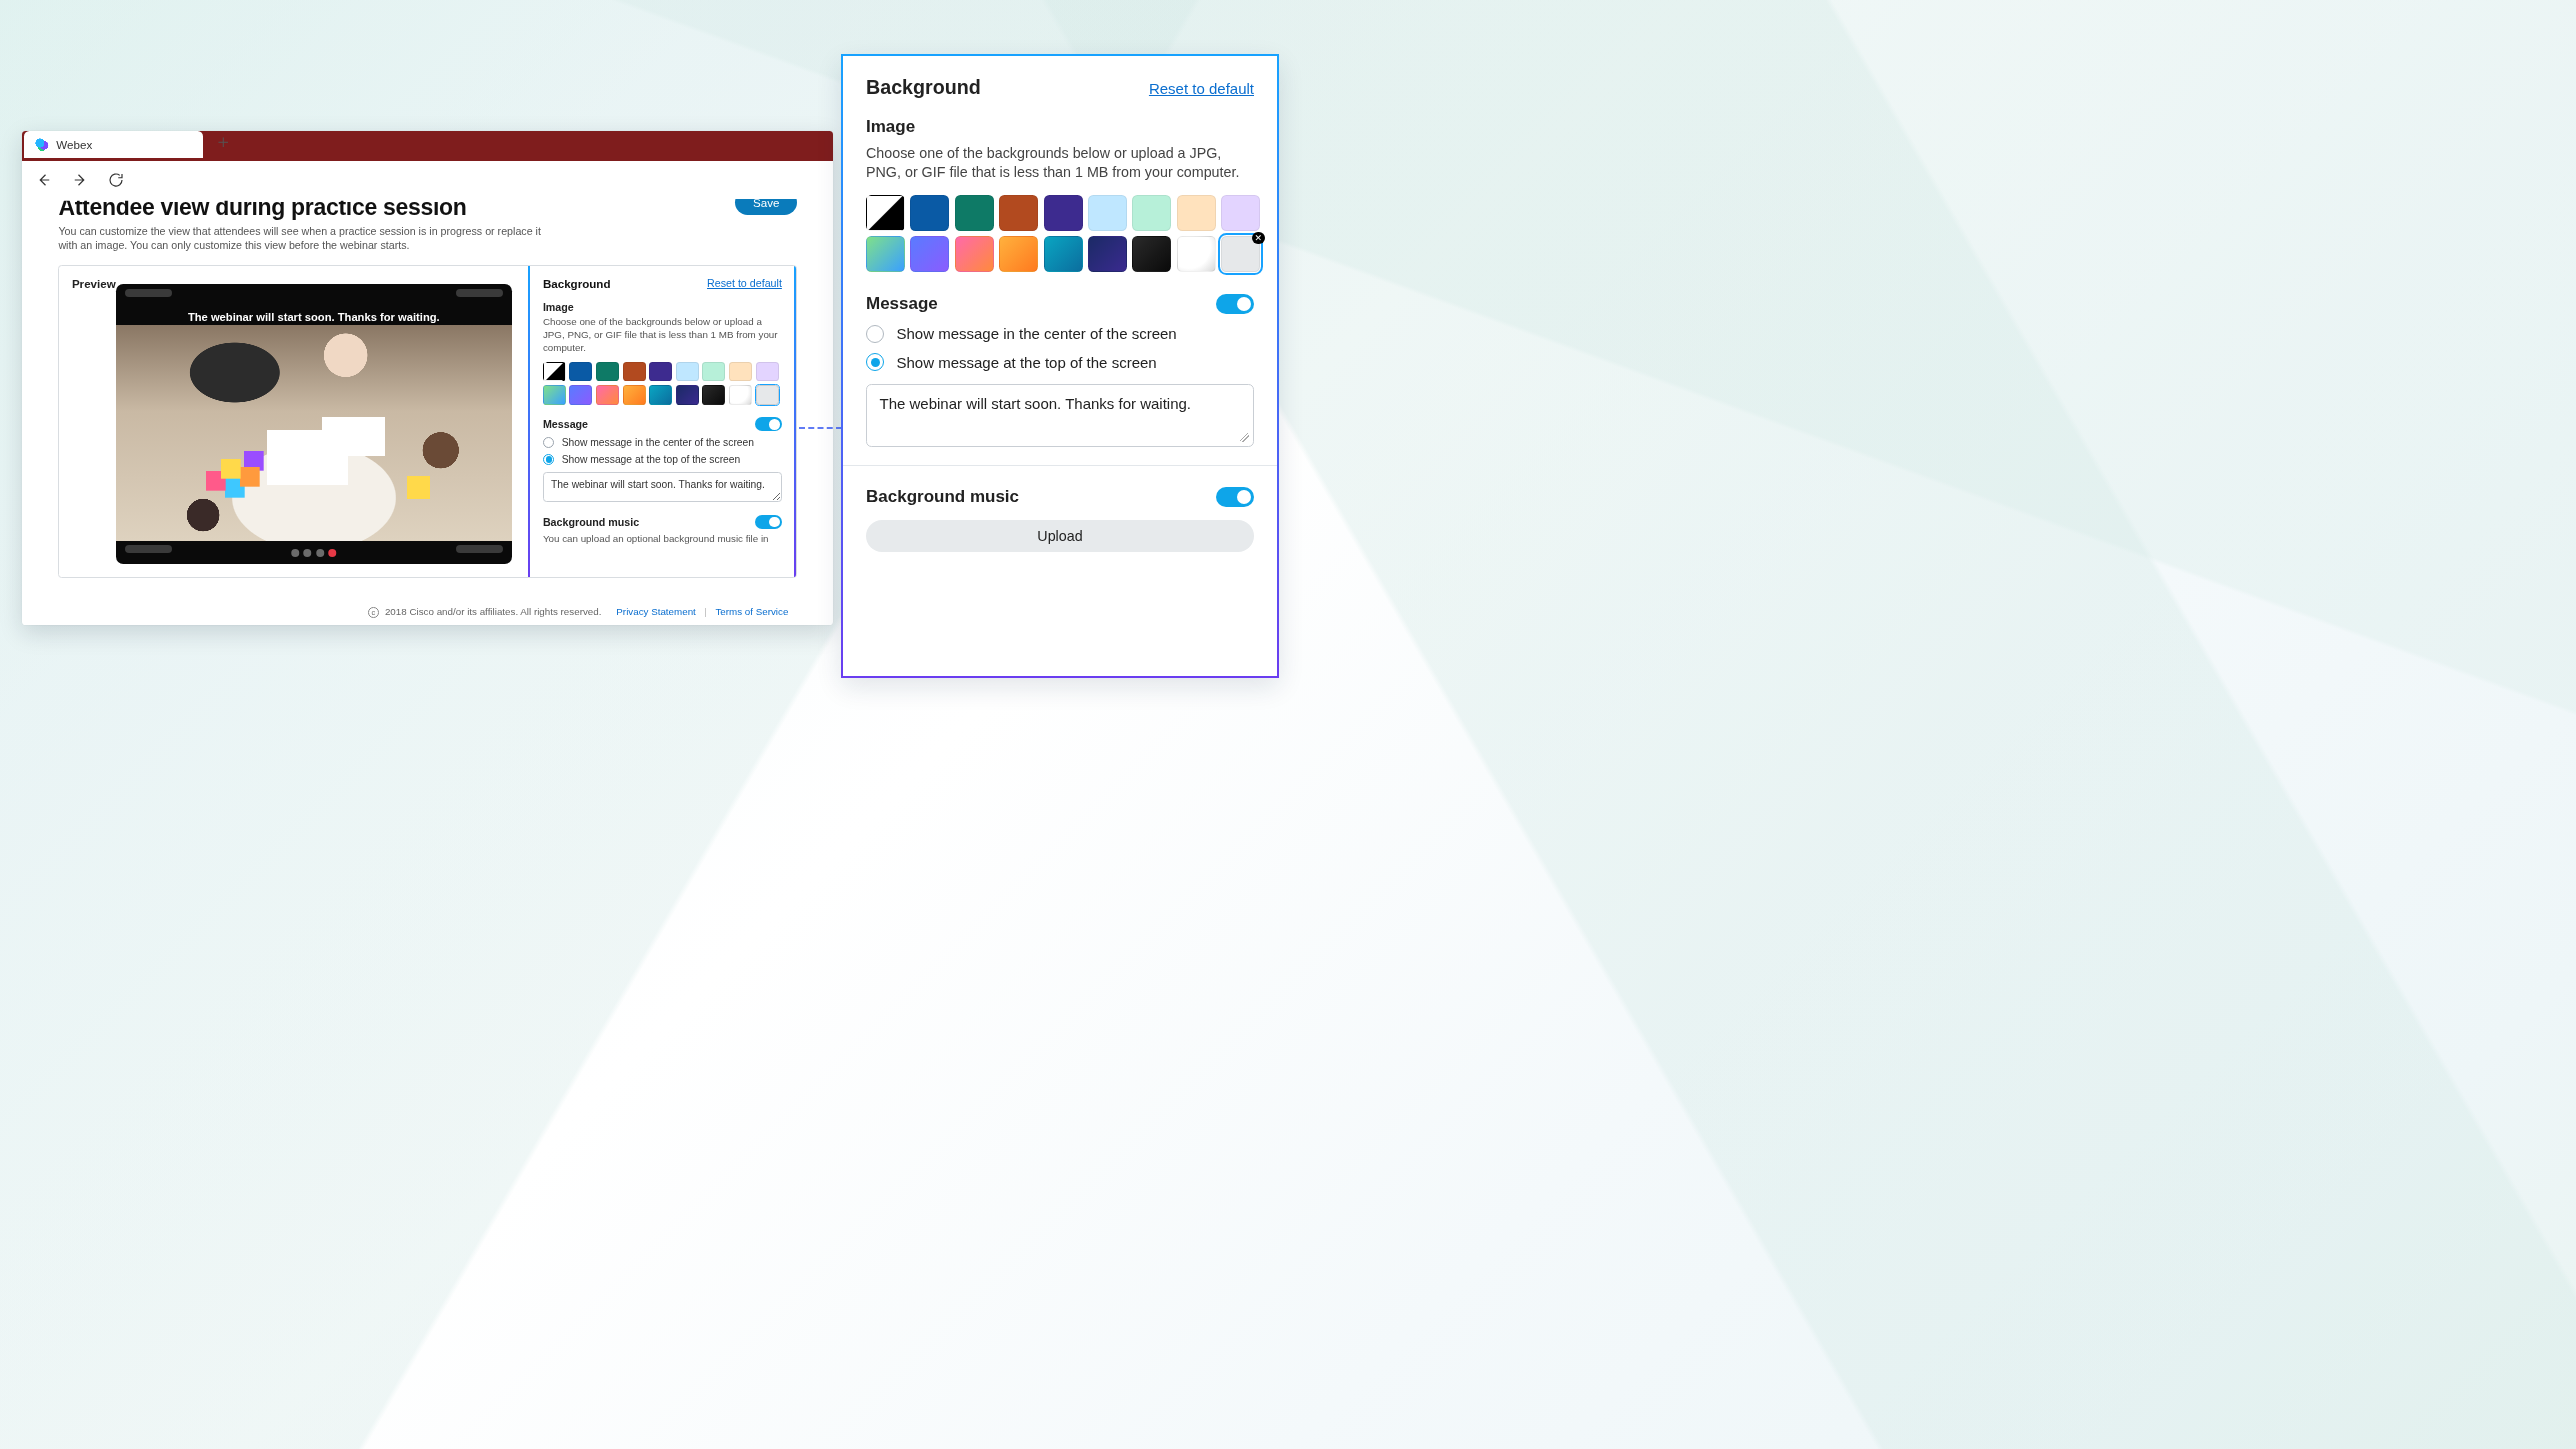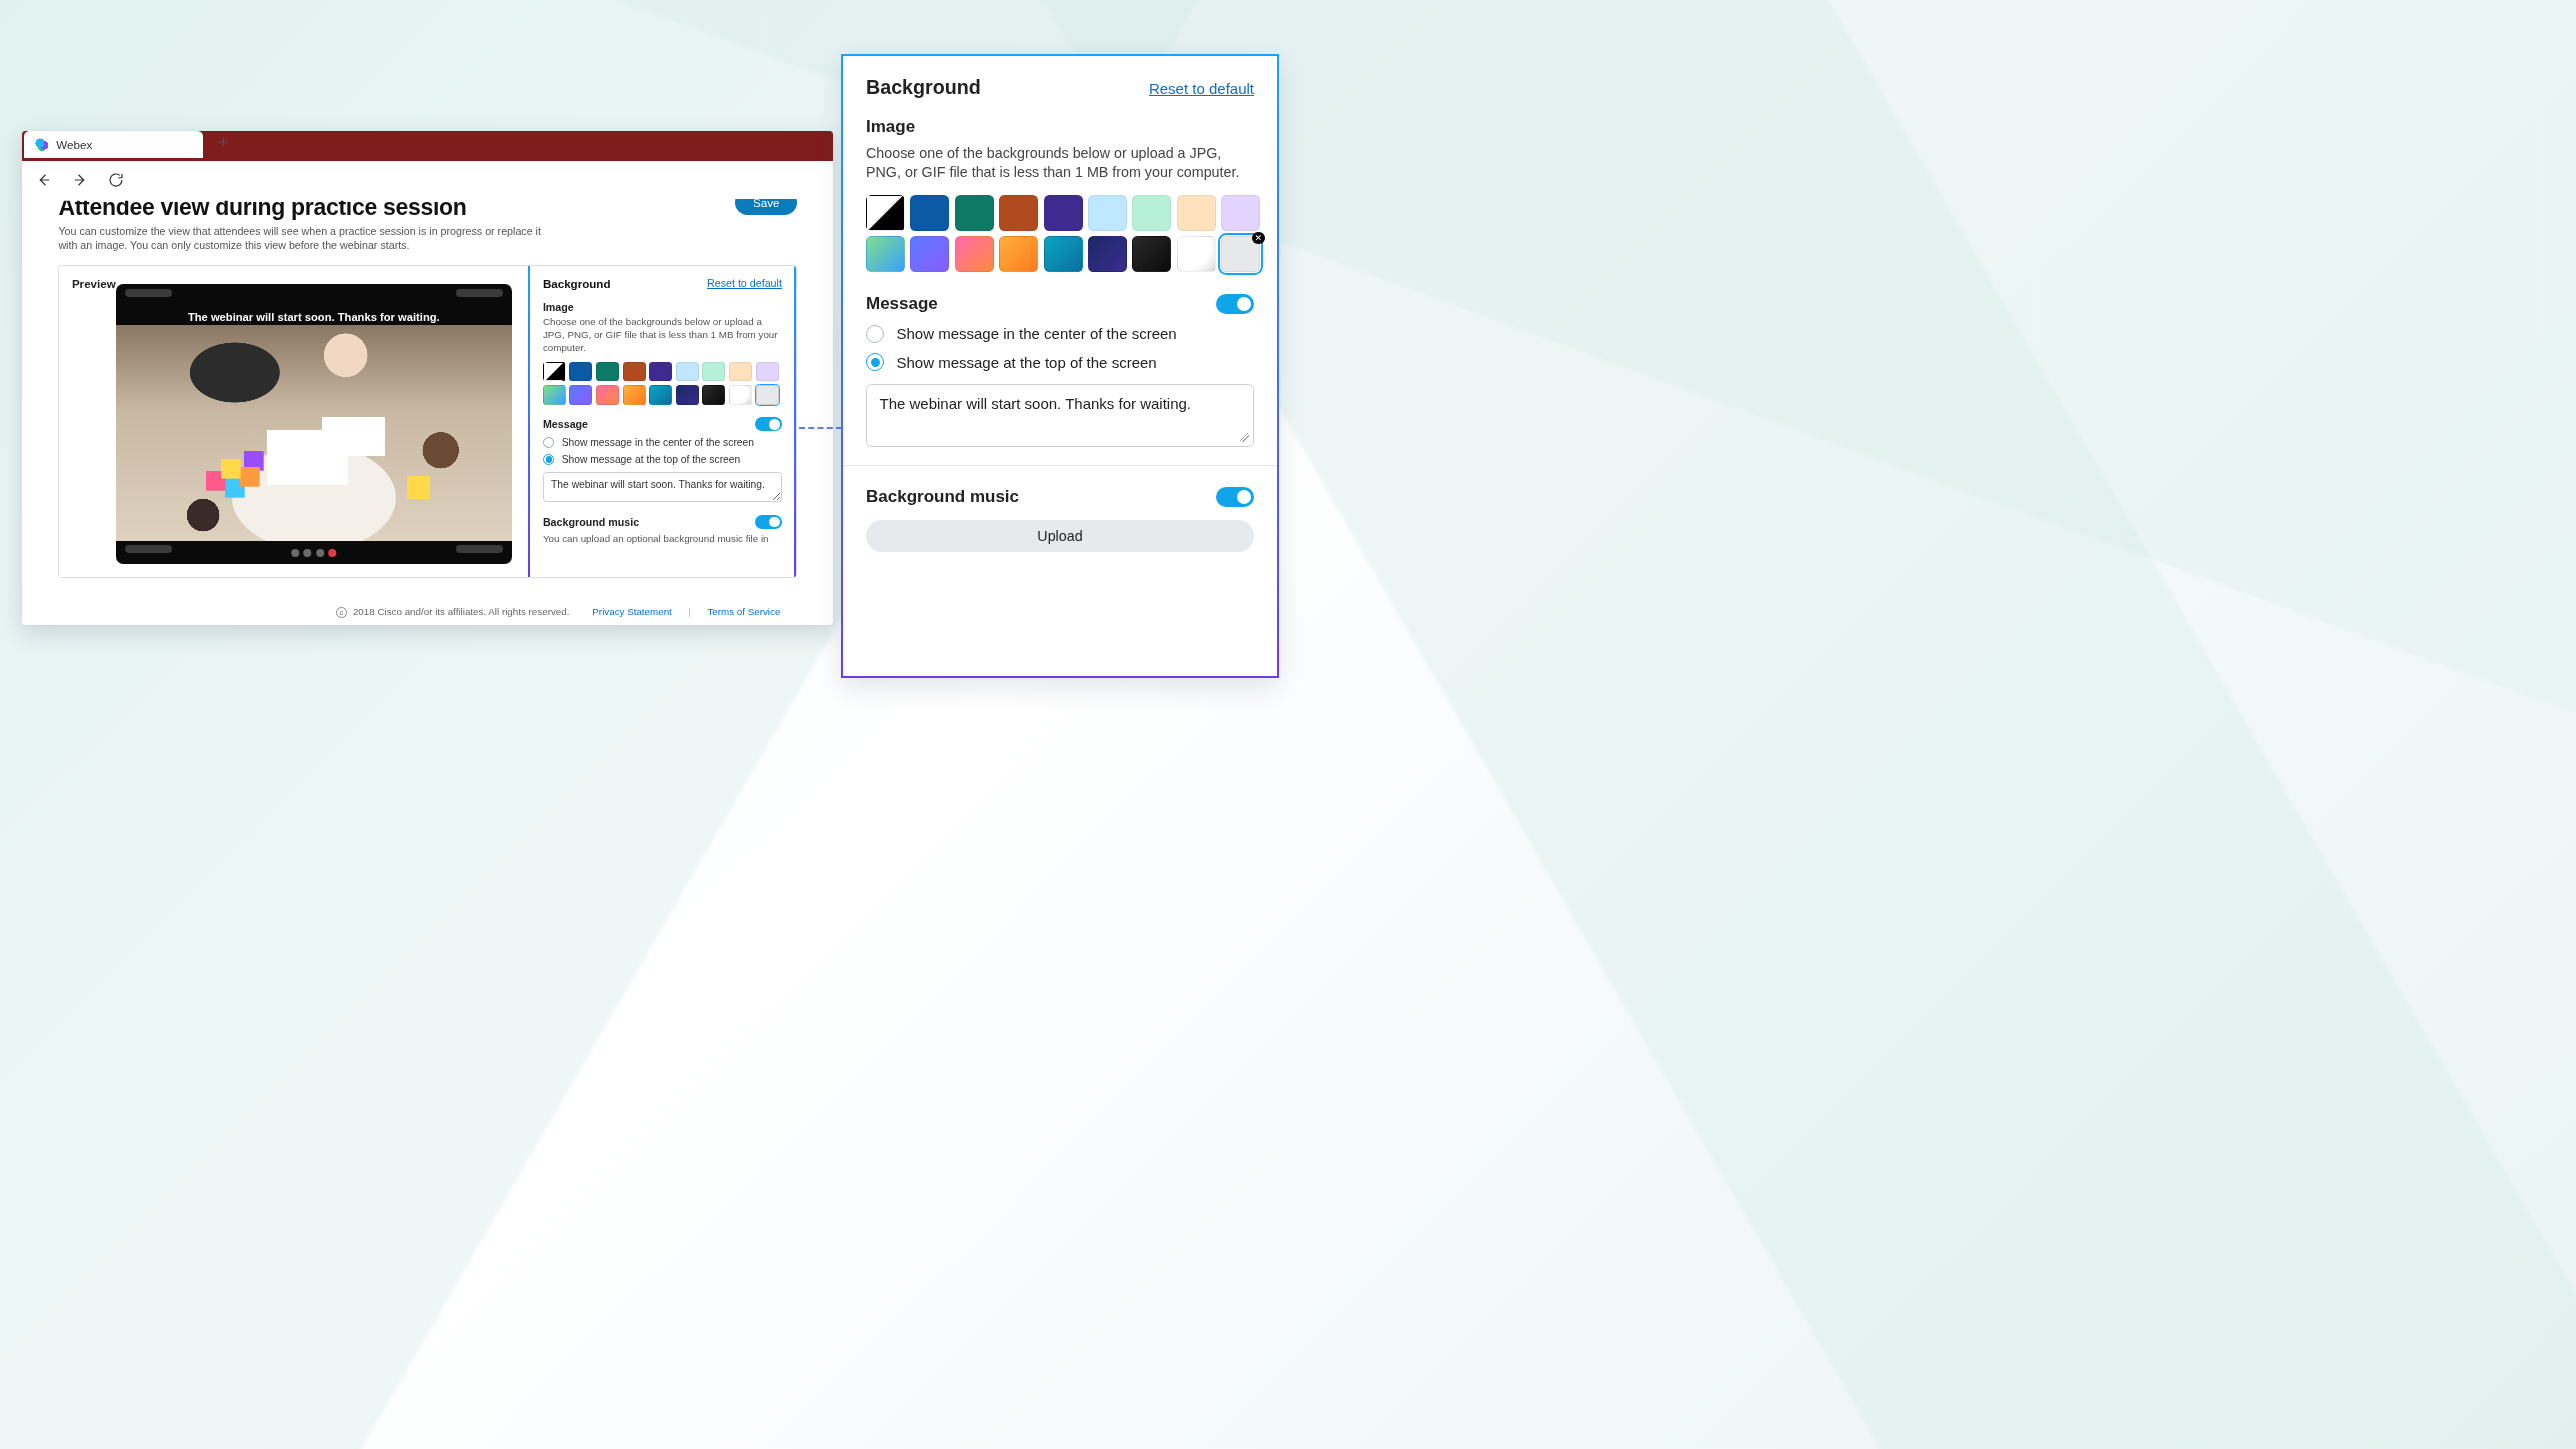--- a/index.html
+++ b/index.html
@@ -208,21 +208,21 @@
     font-size: 10.3px; color: #333; padding: 5.4px 7.2px;
     resize: both; height: 30px; overflow: auto; position: relative;
   }
 
   
   .footer {
     position: absolute; left: 0; right: 0; bottom: 7.2px;
     text-align: right; padding-right: 41px;
     font-size: 9.8px; color: #666;
   }
-  .footer a { color: #0a6ecf; text-decoration: none; margin: 0 12px; }
+  .footer a { color: #0a6ecf; text-decoration: none; margin: 0 4px; }
   .footer .sep { color: #bbb; margin: 0 1.8px; }
   .footer .c { display:inline-block; width:10.7px;height:10.7px;border:0.9px solid #888;border-radius:50%;font-size:7.2px;line-height:9.8px;text-align:center;margin-right:3.6px;}
 
   
   .connector {
     position: absolute;
     top: 427px;
     left: 799px;
     width: 43px;
     height: 0;

